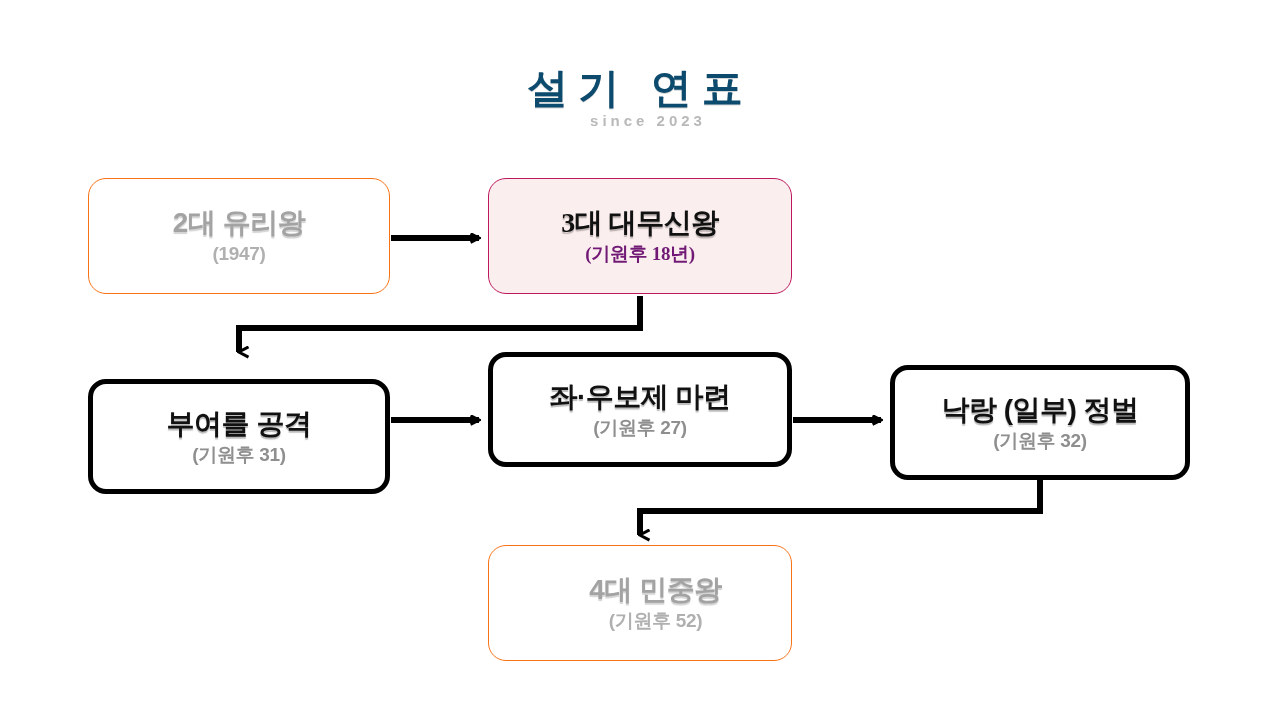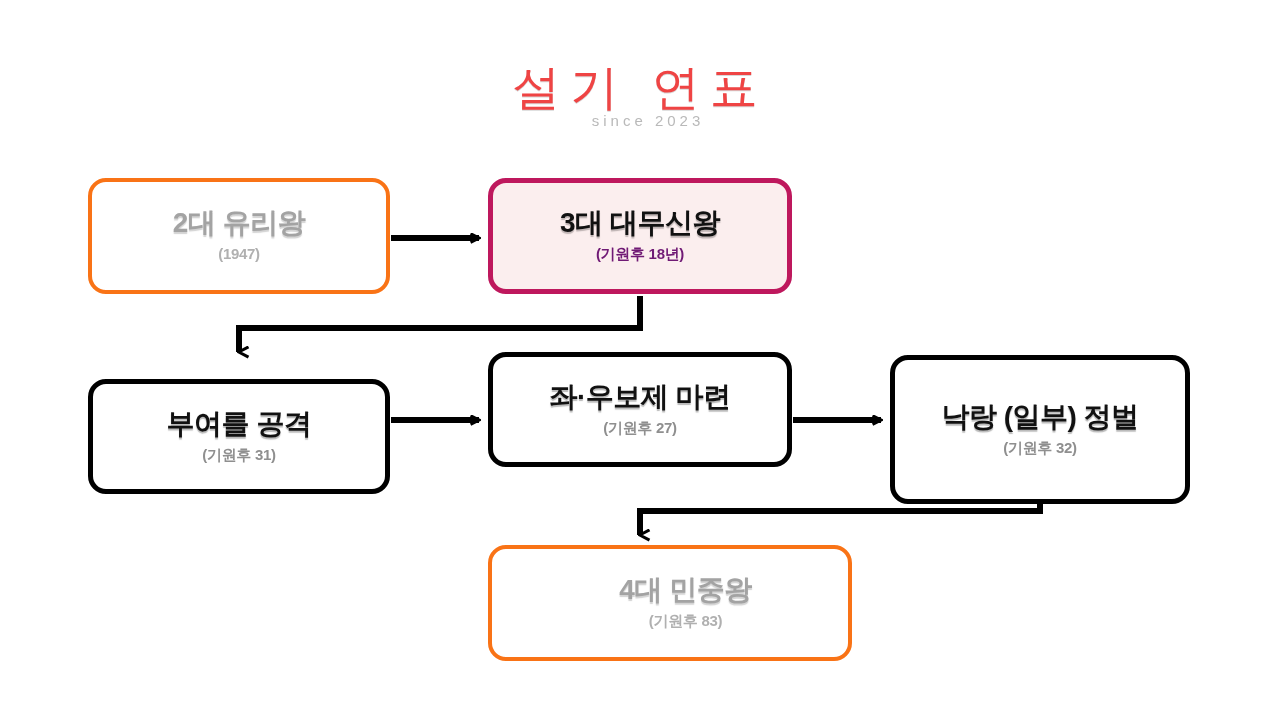--- a/index.html
+++ b/index.html
@@ -25,31 +25,31 @@
   
   .logo-wrap {
     position: absolute;
     left: 0;
     top: 66px;
     width: 1280px;
     text-align: center;
     user-select: none;
   }
   .logo-main {
-    font-size: 48px;
-    font-weight: 400;
+    font-size: 41px;
+    font-weight: 700;
     letter-spacing: 10px;
-    color: #ef4444;
+    color: #0c4a6e;
     line-height: 44px;
     text-shadow: 0 1px 0 #d8d8d8;
   }
   .logo-sub {
     margin-top: 2px;
     font-size: 15px;
-    font-weight: 400;
+    font-weight: 700;
     letter-spacing: 4px;
     color: #b9b9b9;
     line-height: 18px;
     padding-left: 16px;
   }
 
   
   .node {
     position: absolute;
     box-sizing: border-box;
@@ -63,30 +63,30 @@
   }
   .node .title {
     font-weight: 700;
     font-size: 28px;
     line-height: 34px;
     letter-spacing: -0.5px;
     white-space: nowrap;
   }
   .node .sub {
     font-weight: 700;
-    font-size: 15px;
+    font-size: 19px;
     line-height: 24px;
     margin-top: 2px;
     letter-spacing: -0.3px;
     white-space: nowrap;
   }
 
   
   .node.inactive {
-    border: 4px solid #f97316;
+    border: 1px solid #f97316;
   }
   .node.inactive .title {
     color: #a3a3a3;
     text-shadow: 0 2px 1px rgba(175,175,175,0.55);
   }
   .node.inactive .sub {
     color: #b0b0b0;
   }
 
   
@@ -96,22 +96,23 @@
   .node.normal .title {
     color: #111111;
     text-shadow: 0 2px 1px rgba(140,140,140,0.6);
   }
   .node.normal .sub {
     color: #8f8f8f;
   }
 
   
   .node.highlight {
-    border: 5px solid #be185d;
+    border: 1px solid #be185d;
     background: #fbeeee;
+    font-family: Liberation Serif, serif;
   }
   .node.highlight .title {
     color: #111111;
     text-shadow: 0 2px 1px rgba(150,140,140,0.6);
   }
   .node.highlight .sub {
     color: #701a75;
   }
 
   
@@ -177,23 +178,23 @@
   <div class="node normal" style="left:88px; top:379px; width:302px; height:115px;">
     <div class="title">부여를 공격</div>
     <div class="sub">(기원후 31)</div>
   </div>
 
   <div class="node normal" style="left:488px; top:352px; width:304px; height:115px;">
     <div class="title">좌·우보제 마련</div>
     <div class="sub">(기원후 27)</div>
   </div>
 
-  <div class="node normal" style="left:890px; top:355px; width:300px; height:149px;">
+  <div class="node normal" style="left:890px; top:365px; width:300px; height:115px;">
     <div class="title">낙랑 (일부) 정벌</div>
     <div class="sub">(기원후 32)</div>
   </div>
 
-  <div class="node inactive" style="left:488px; top:545px; width:364px; height:116px;padding-left:31px;">
+  <div class="node inactive" style="left:488px; top:545px; width:304px; height:116px;padding-left:31px;">
     <div class="title">4대 민중왕</div>
-    <div class="sub">(기원후 83)</div>
+    <div class="sub">(기원후 52)</div>
   </div>
 
 </div>
 
 </body></html>

